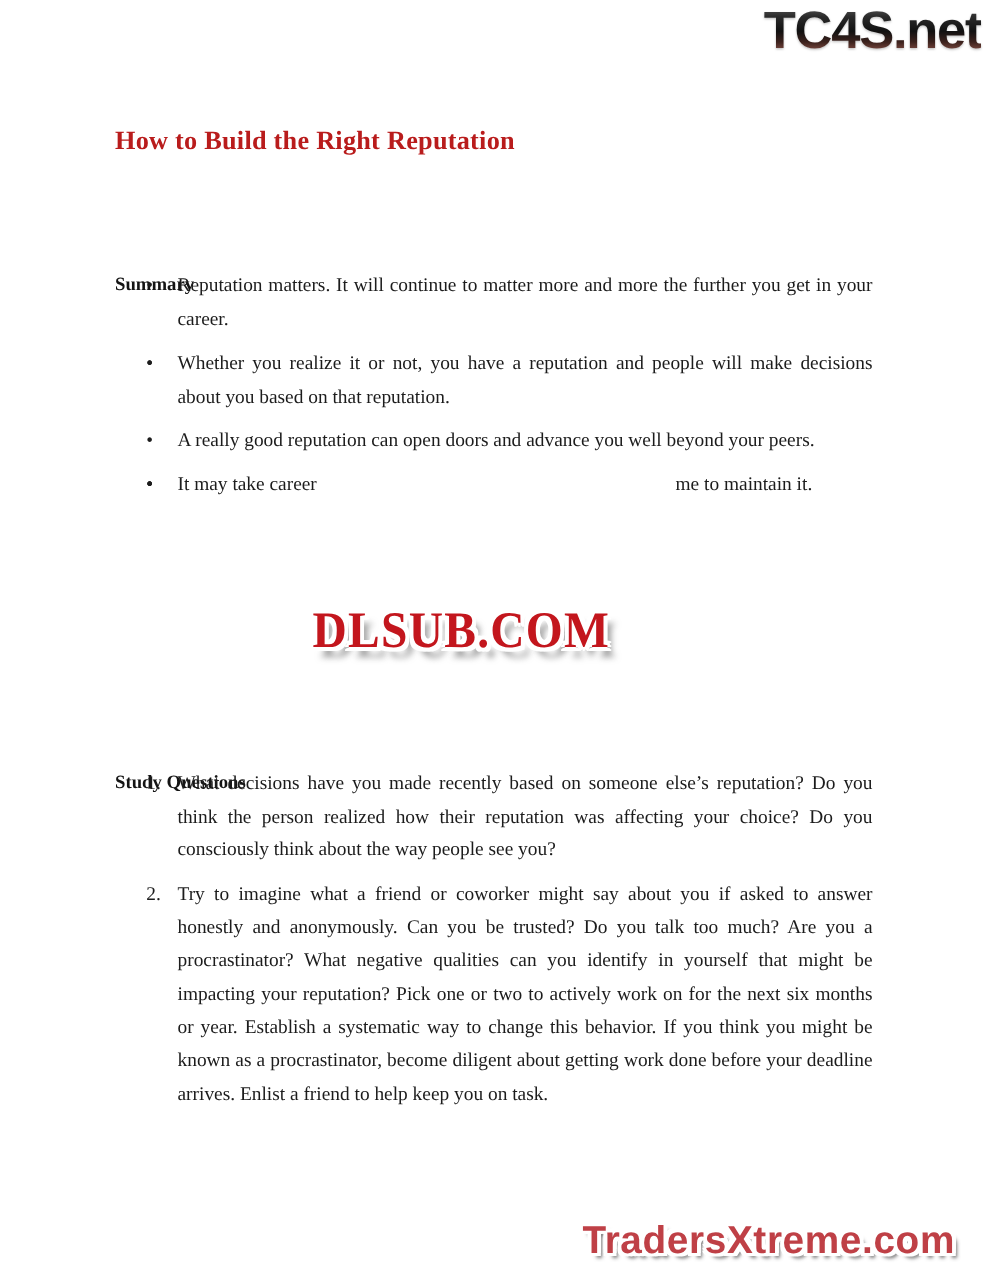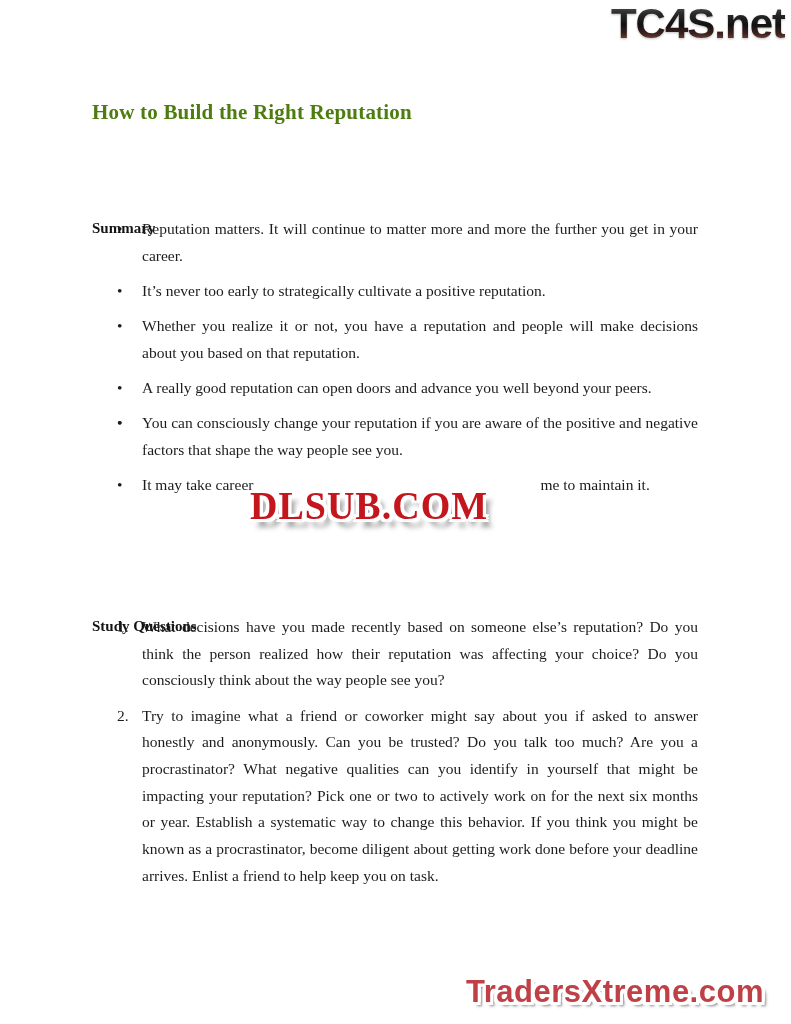--- a/index.html
+++ b/index.html
@@ -29,21 +29,21 @@
     color: transparent;
     filter: drop-shadow(0 1px 1px rgba(0,0,0,0.25));
   }
 
   .doc-title {
     position: absolute;
     left: 92px;
     top: 100px;
     font-size: 21px;
     font-weight: bold;
-    color: #4d7c0f;
+    color: #b91c1c;
     letter-spacing: 0.2px;
     white-space: nowrap;
   }
 
   .section-heading {
     position: absolute;
     left: 92px;
     font-size: 15px;
     font-weight: bold;
     color: #141414;
@@ -129,36 +129,34 @@
 
   <div class="section-heading summary-heading">Summary</div>
 
   <div class="list summary-list">
     <div class="li">
       <span class="marker">•</span>
       <span>Reputation matters. It will continue to matter more and more the further you get in your career.</span>
     </div>
     <div class="li">
       <span class="marker">•</span>
-      <span>It’s never too early to strategically cultivate a positive reputation.</span>
     </div>
     <div class="li">
       <span class="marker">•</span>
       <span>Whether you realize it or not, you have a reputation and people will make decisions about you based on that reputation.</span>
     </div>
     <div class="li">
       <span class="marker">•</span>
       <span>A really good reputation can open doors and advance you well beyond your peers.</span>
     </div>
     <div class="li">
       <span class="marker">•</span>
     </div>
     <div class="li">
       <span class="marker">•</span>
-      <span>You can consciously change your reputation if you are aware of the positive and negative factors that shape the way people see you.</span>
     </div>
     <div class="li">
       <span class="marker">•</span>
       <span>It may take career</span><span class="gap-spacer"></span><span>me to maintain it.</span>
     </div>
   </div>
 
   <div class="section-heading study-heading">Study Questions</div>
 
   <div class="list study-list">

